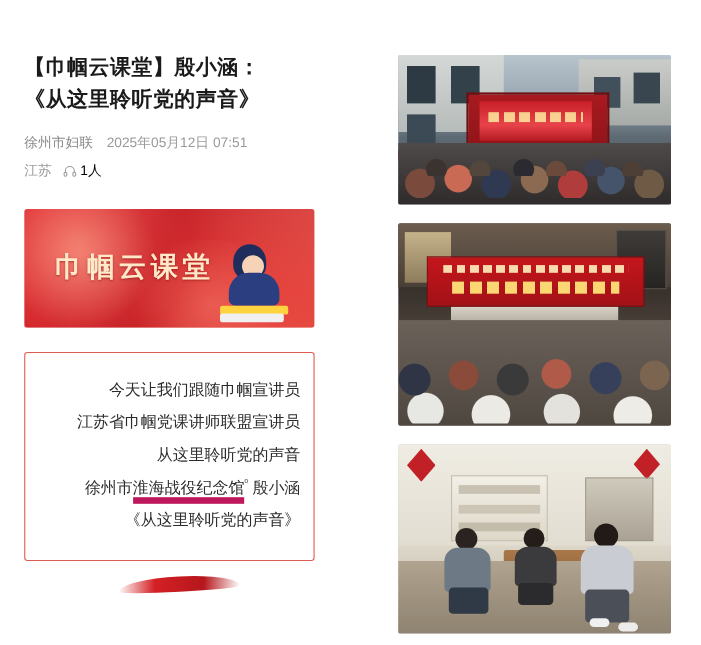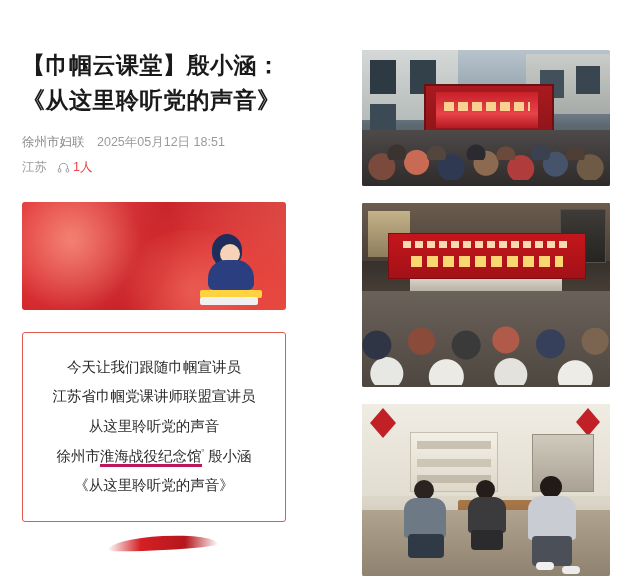--- a/index.html
+++ b/index.html
@@ -26,21 +26,21 @@
     top: 48px;
     width: 290px;
   }
   .right-col {
     position: absolute;
     left: 362px;
     top: 50px;
     width: 248px;
   }
   .article-title {
-    font-size: 23px;
+    font-size: 19px;
     font-weight: bold;
     line-height: 1.5;
     letter-spacing: 0.5px;
     color: #1a1a1a;
     margin: 0 0 14px 0;
   }
   .title-line {
     display: block;
   }
   .meta {
@@ -55,21 +55,21 @@
   .meta-row2 {
     display: flex;
     align-items: center;
     gap: 10px;
     margin-top: 1px;
   }
   .headphone-icon {
     display: inline-flex;
     align-items: center;
     gap: 3px;
-    color: #ef4444;
+    color: #000000;
   }
   .headphone-icon svg { display:block; }
 
   
   .banner {
     position: relative;
     margin-top: 22px;
     width: 264px;
     height: 108px;
     border-radius: 3px;
@@ -140,29 +140,29 @@
   .poem-card {
     margin-top: 22px;
     width: 264px;
     box-sizing: border-box;
     border: 1px solid #e05a50;
     border-radius: 3px;
     padding: 20px 12px 20px 12px;
     background: #ffffff;
   }
   .poem-line {
-    text-align: center;
+    text-align: right;
     font-size: 14.5px;
     line-height: 2.05;
     color: #2b2b2b;
-    font-family: Liberation Serif, serif;
+    font-family: Liberation Sans, sans-serif;
     white-space: nowrap;
   }
   .poem-line .underline {
-    border-bottom: 3px solid #be185d;
+    border-bottom: 6px solid #be185d;
     position: relative;
   }
   .poem-line .sup-circle {
     font-size: 9px;
     vertical-align: super;
     color: #555;
   }
   .poem-flourish {
     margin-top: 8px;
     width: 264px;
@@ -390,41 +390,42 @@
   <div class="left-col">
 
     <h1 class="article-title">
       <span class="title-line">【巾帼云课堂】殷小涵：</span>
       <span class="title-line">《从这里聆听党的声音》</span>
     </h1>
 
     <div class="meta">
       <div>
         <span class="source">徐州市妇联</span>
-        <span>2025年05月12日 18:51</span>
+        <span>2025年05月12日 07:51</span>
       </div>
       <div class="meta-row2">
         <span>江苏</span>
         <span class="headphone-icon">
           <span>
             <svg width="13" height="13" viewBox="0 0 16 16" aria-hidden="true">
               <path d="M3 10V8a5 5 0 0 1 10 0v2" fill="none" stroke="#9a9a9a" stroke-width="1.2"></path>
               <rect x="1.6" y="9.4" width="3" height="4.4" rx="1.3" fill="none" stroke="#9a9a9a" stroke-width="1.2"></rect>
               <rect x="11.4" y="9.4" width="3" height="4.4" rx="1.3" fill="none" stroke="#9a9a9a" stroke-width="1.2"></rect>
             </svg>
           </span>
           <span>1人</span>
         </span>
       </div>
     </div>
 
     <div class="banner">
       <div class="glow1"></div>
       <div class="glow2"></div>
       <div class="ribbon"></div>
+      <div class="banner-text">巾帼云课堂</div>
       <div class="banner-figure">
         <div class="hair"></div>
         <div class="face"></div>
         <div class="body"></div>
         <div class="book1"></div>
         <div class="book2"></div>
       </div>
     </div>
 
     <div class="poem-card">

